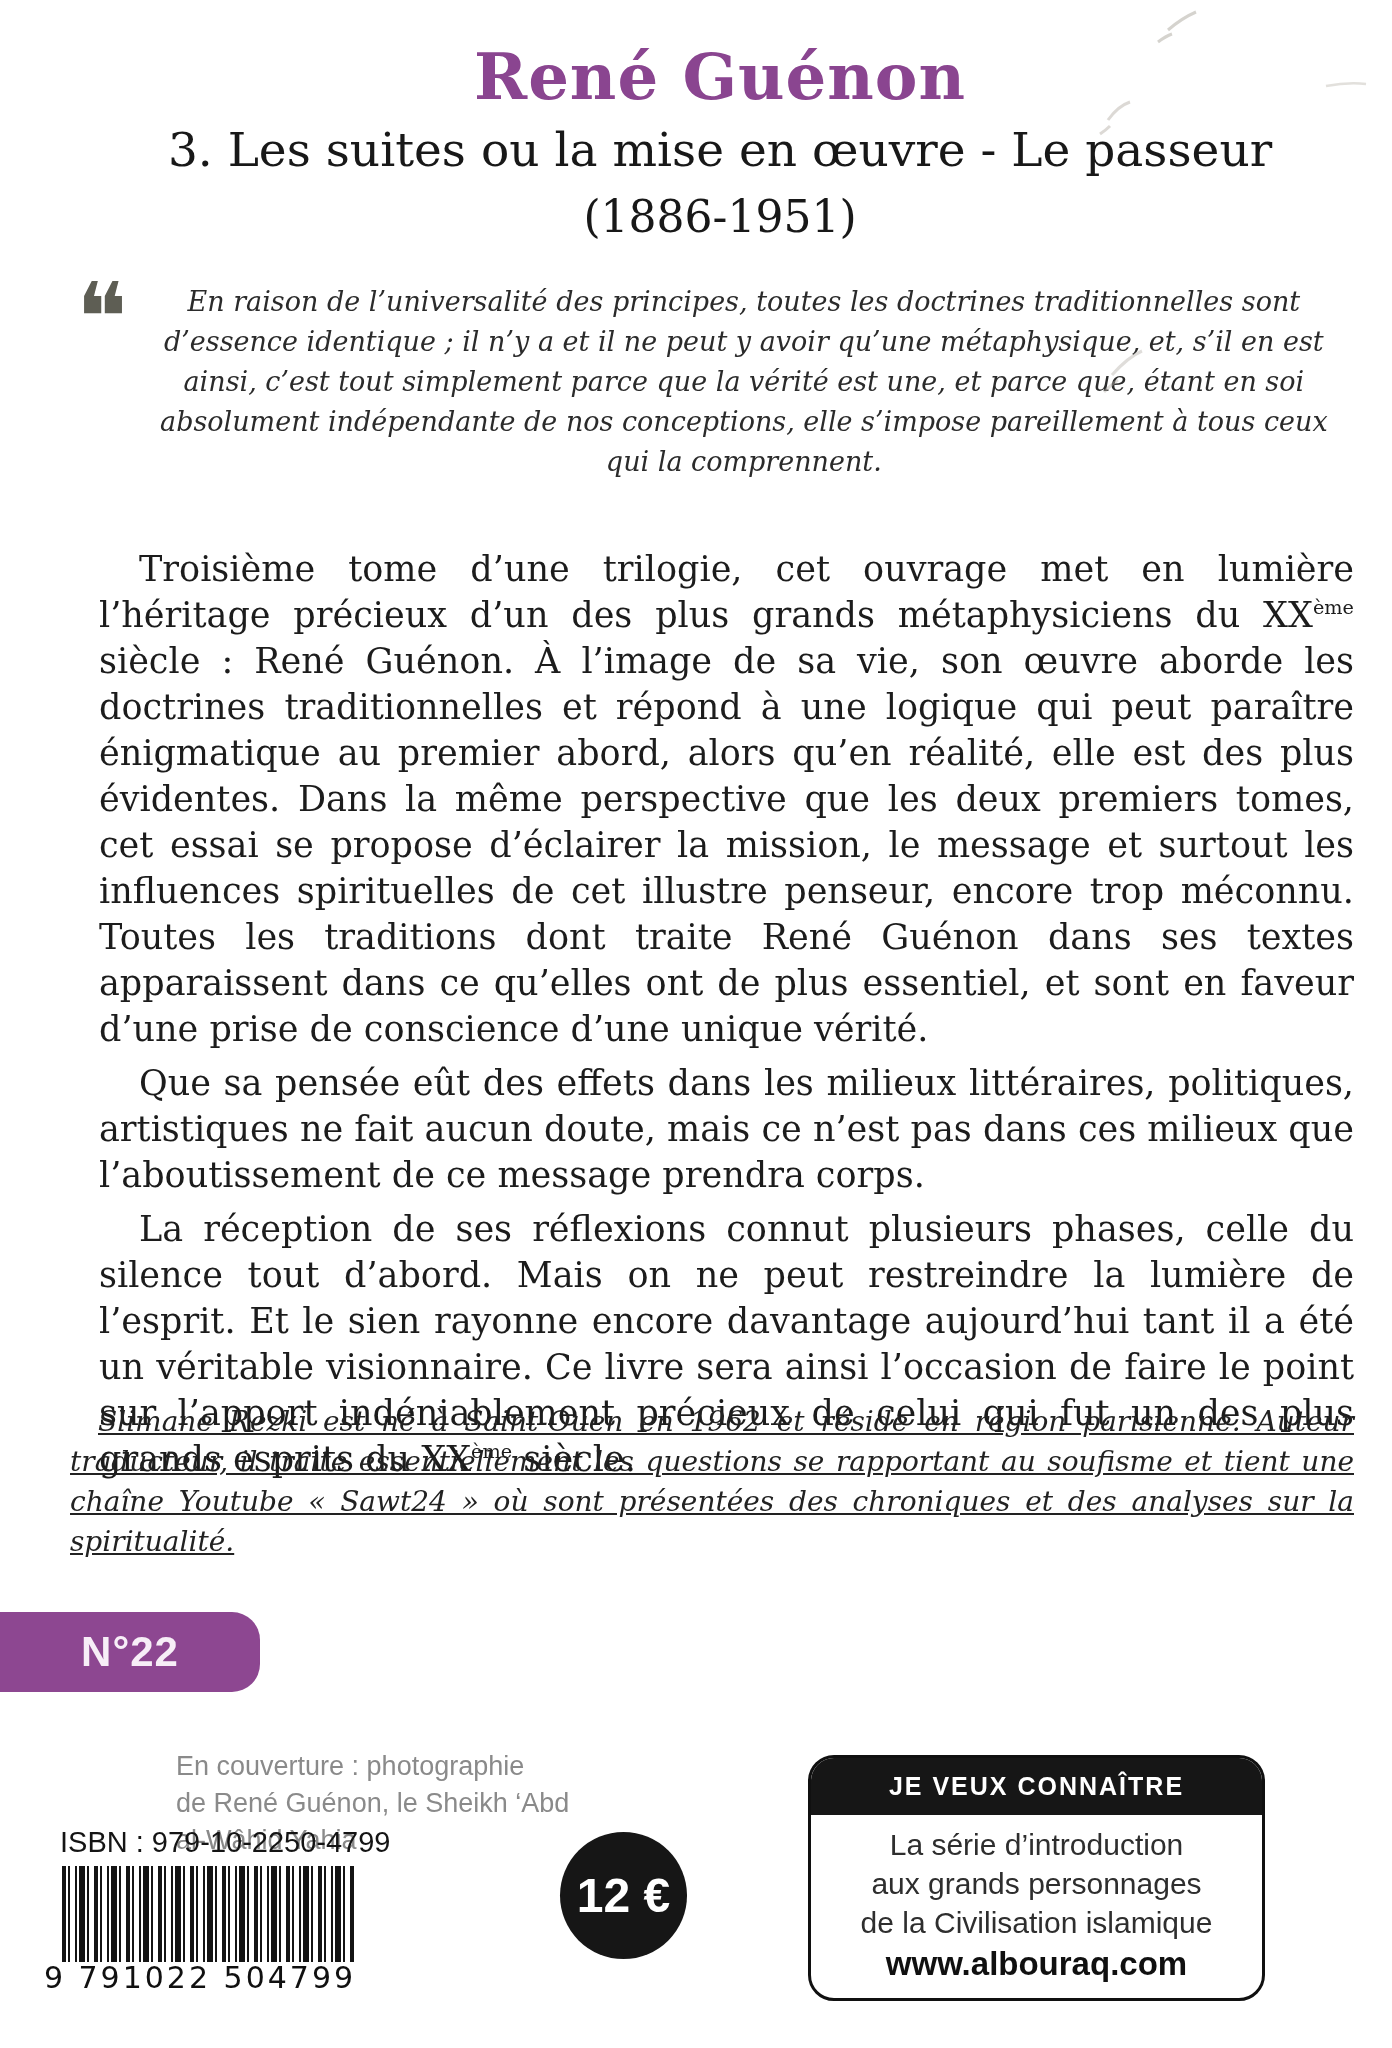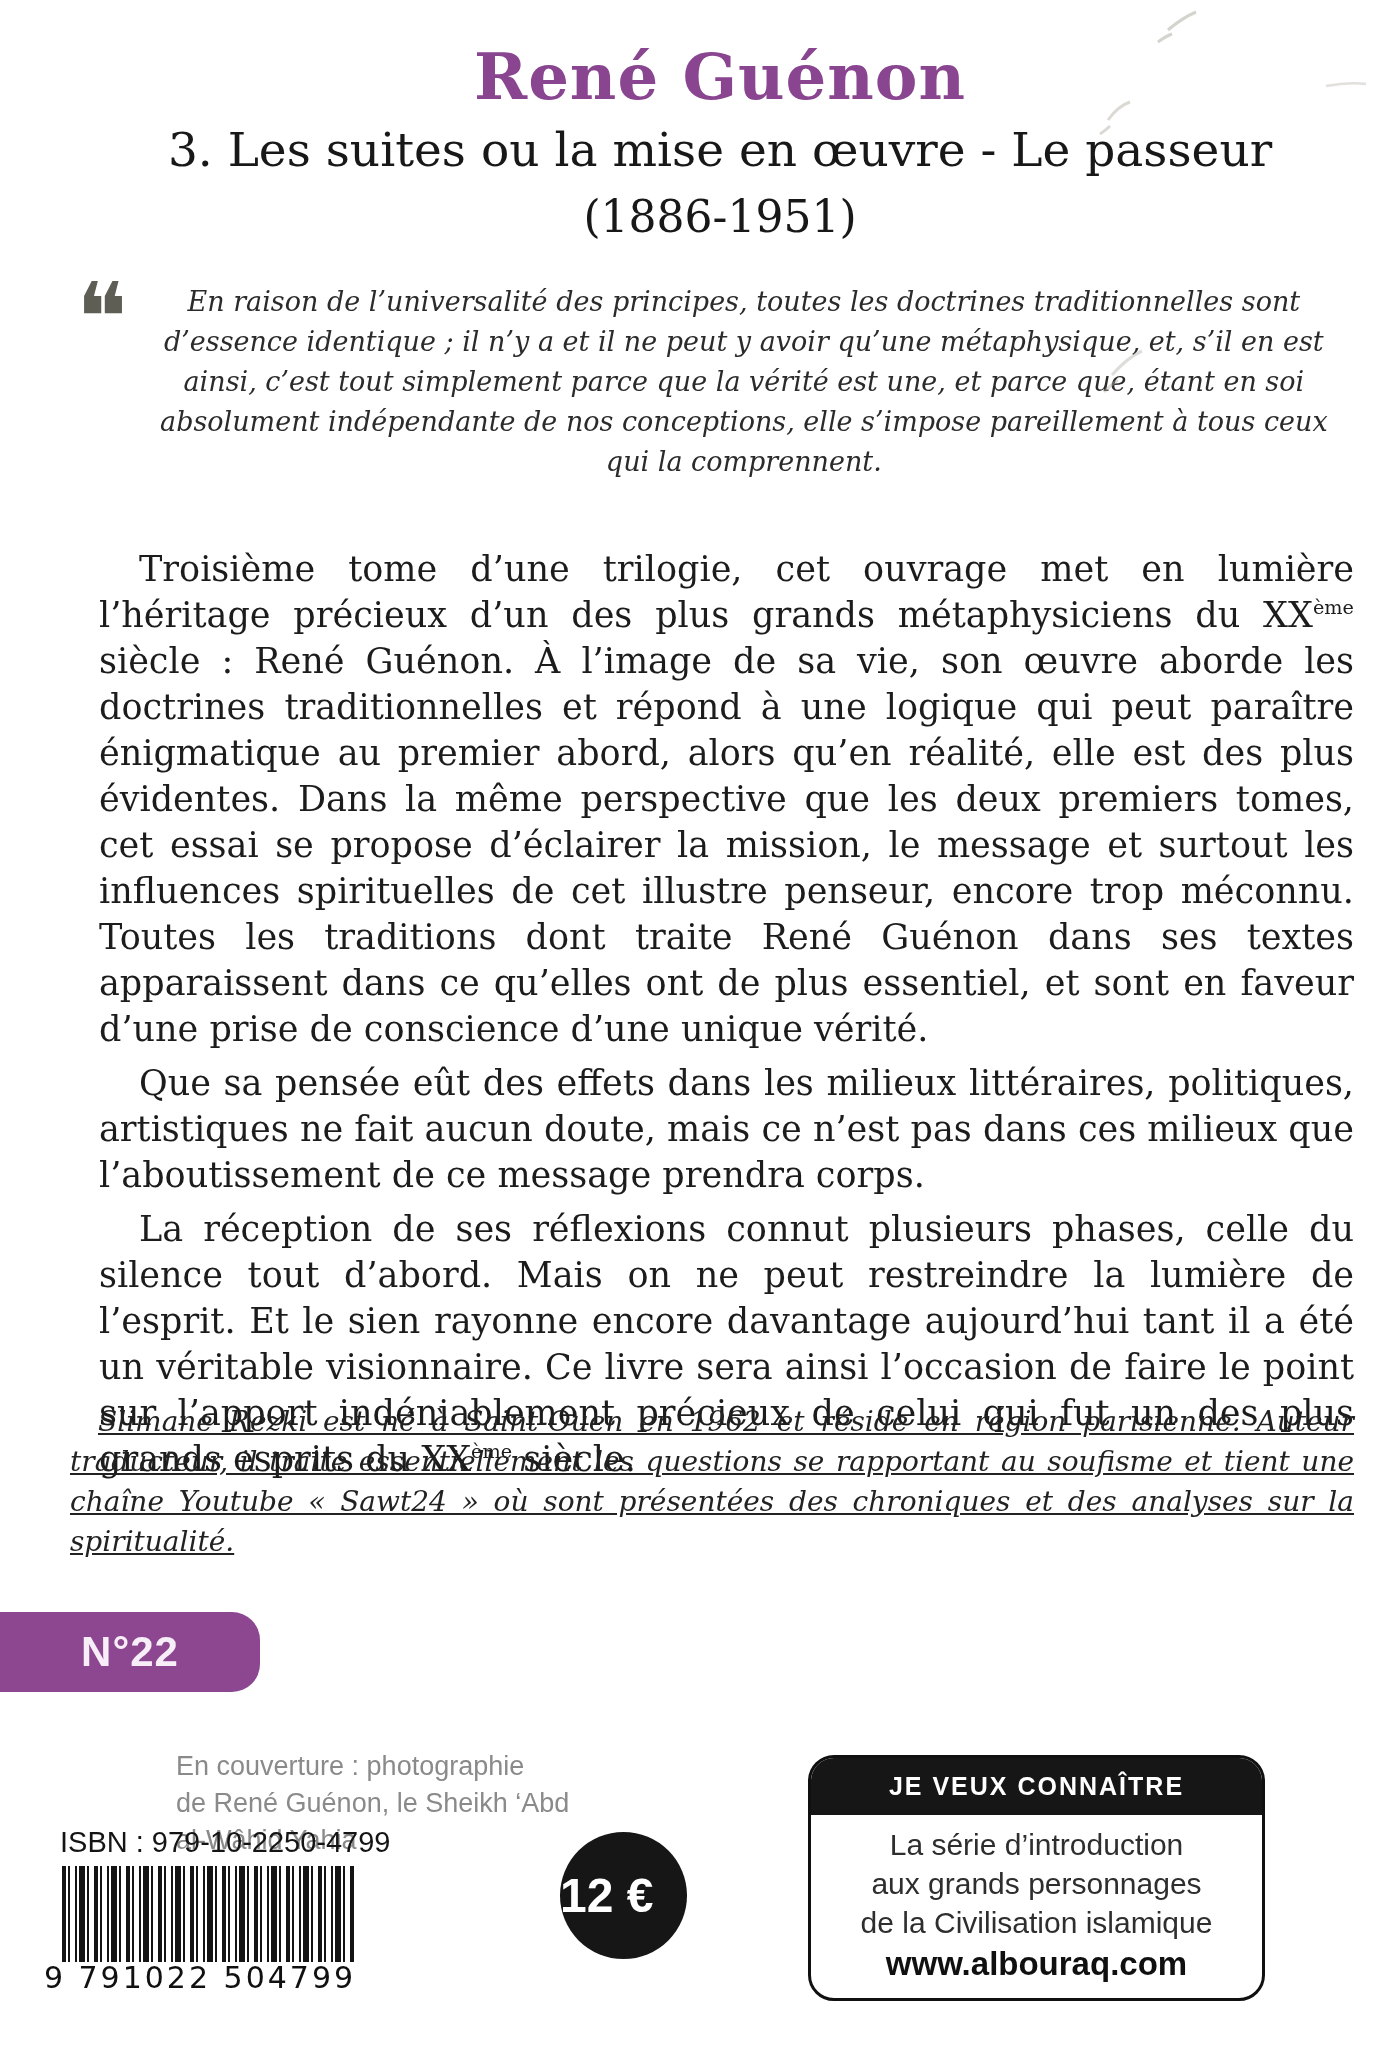--- a/index.html
+++ b/index.html
@@ -131,21 +131,21 @@
     font-size:30px;
     letter-spacing:3px;
     color:#101010;
   }
   .price{
     position:absolute;
     left:560px;top:1832px;
     width:127px;height:127px;
     border-radius:50%;
     background:#161616;
-    display:flex;align-items:center;
+    display:flex;align-items:center;justify-content:center;
   }
   .price span{
     font-family:"Liberation Sans", sans-serif;
     font-weight:bold;
     font-size:48px;
     color:#ffffff;
   }
   .promo{
     position:absolute;
     left:808px;top:1755px;

